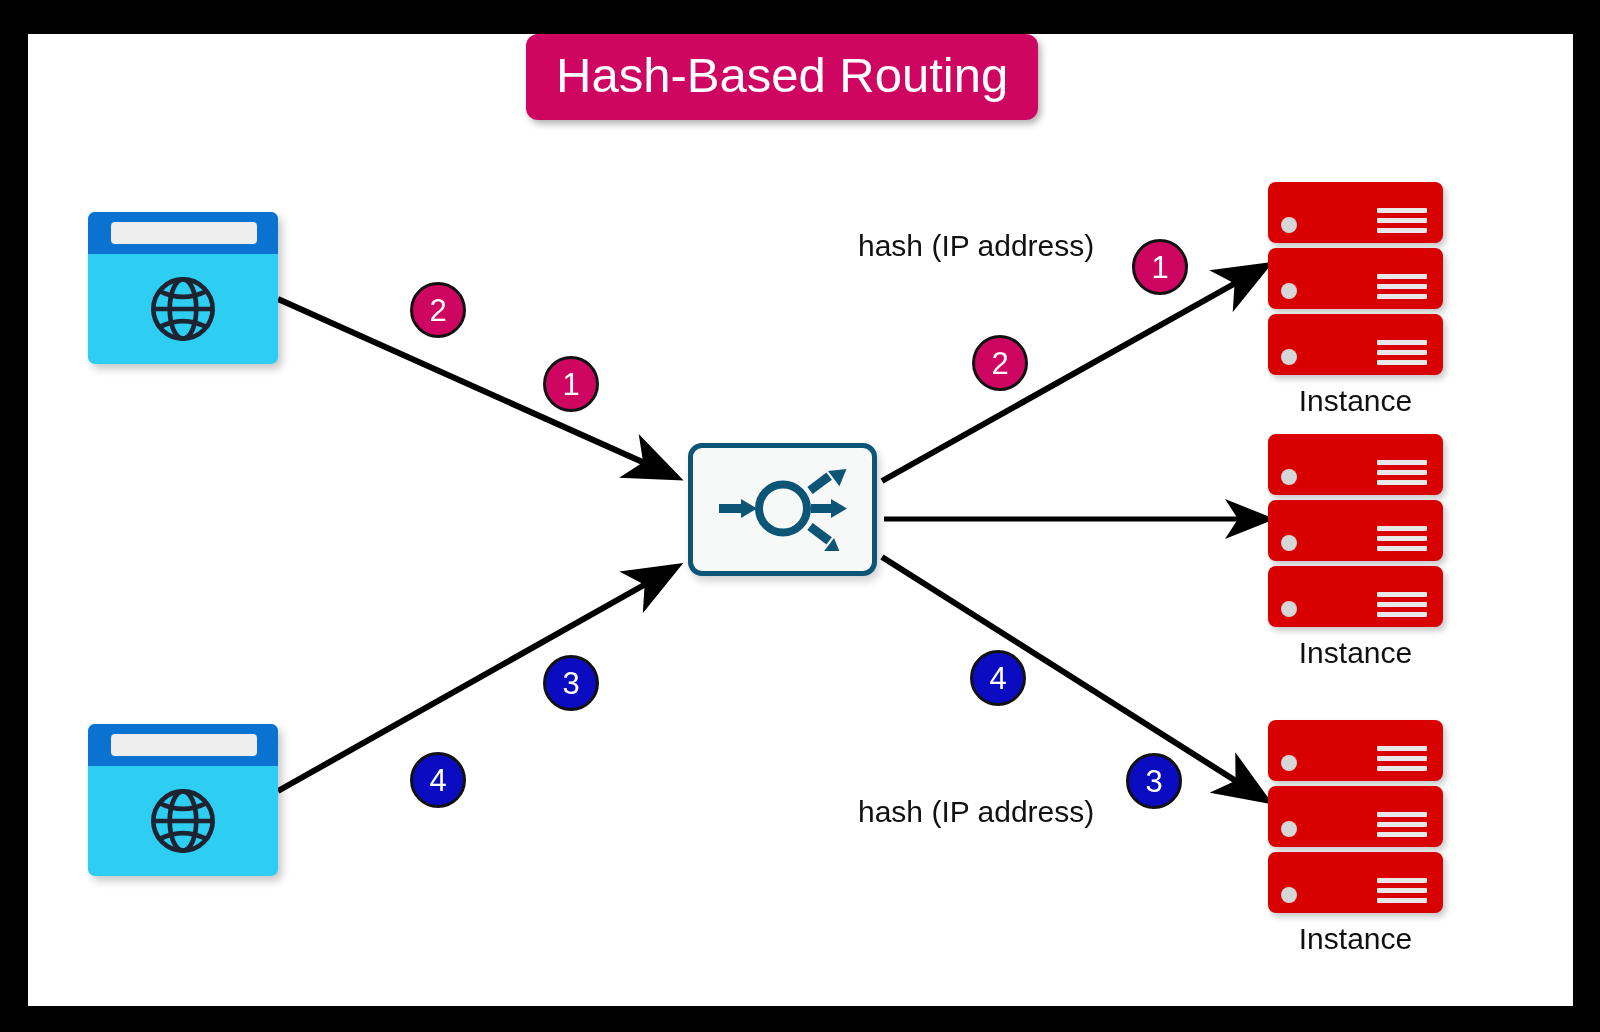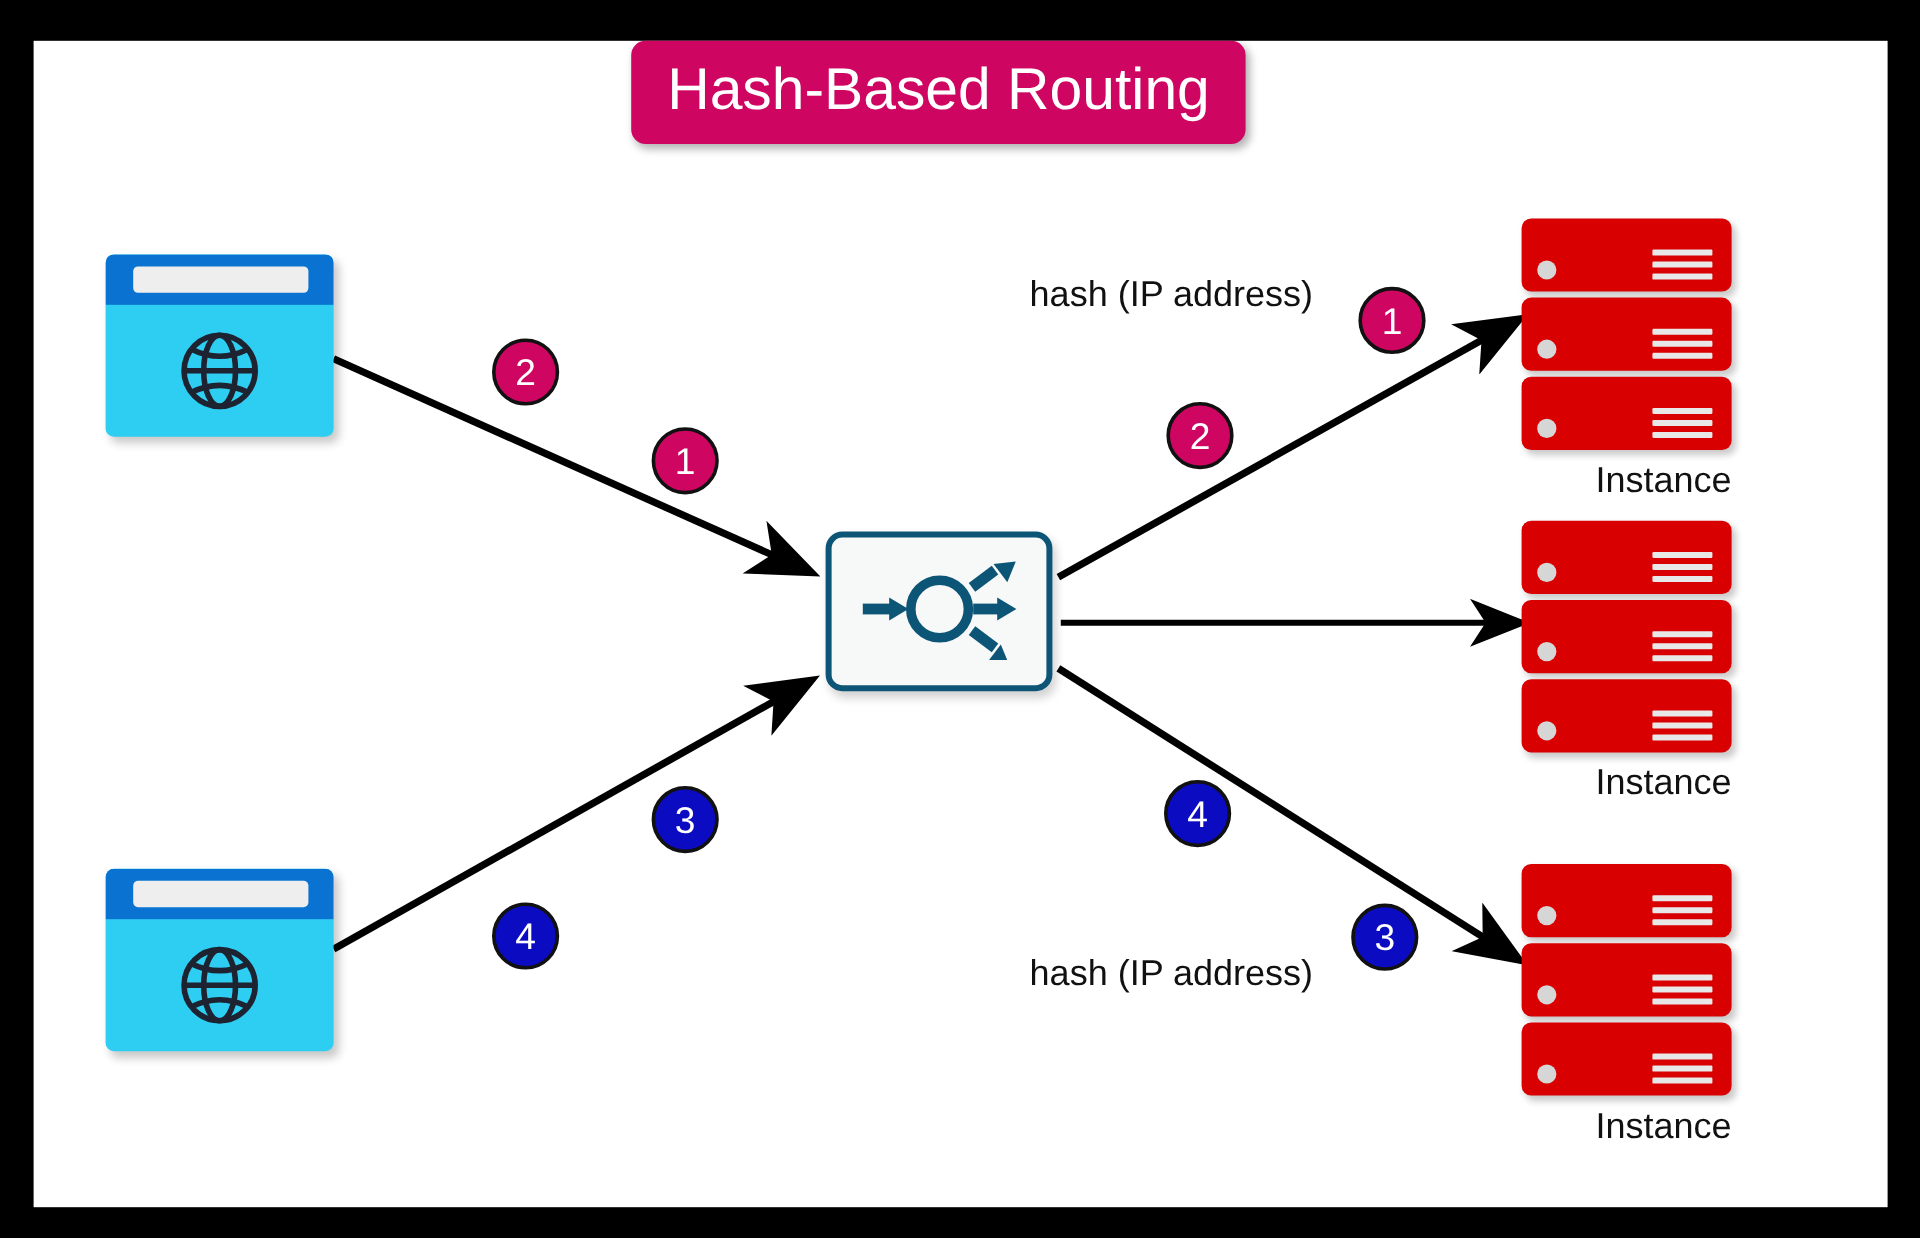--- a/index.html
+++ b/index.html
@@ -115,21 +115,21 @@
     width: 50px;
   }
   .server-lines span {
     display: block;
     height: 5px;
     background: #e8e8e8;
     margin-bottom: 5px;
     border-radius: 1px;
   }
   .instance-label {
-    text-align: right;
+    text-align: center;
     font-size: 30px;
     color: #111111;
     margin-top: 9px;
     white-space: nowrap;
   }
   
   .lb-box {
     position: absolute;
     left: 660px;
     top: 409px;

